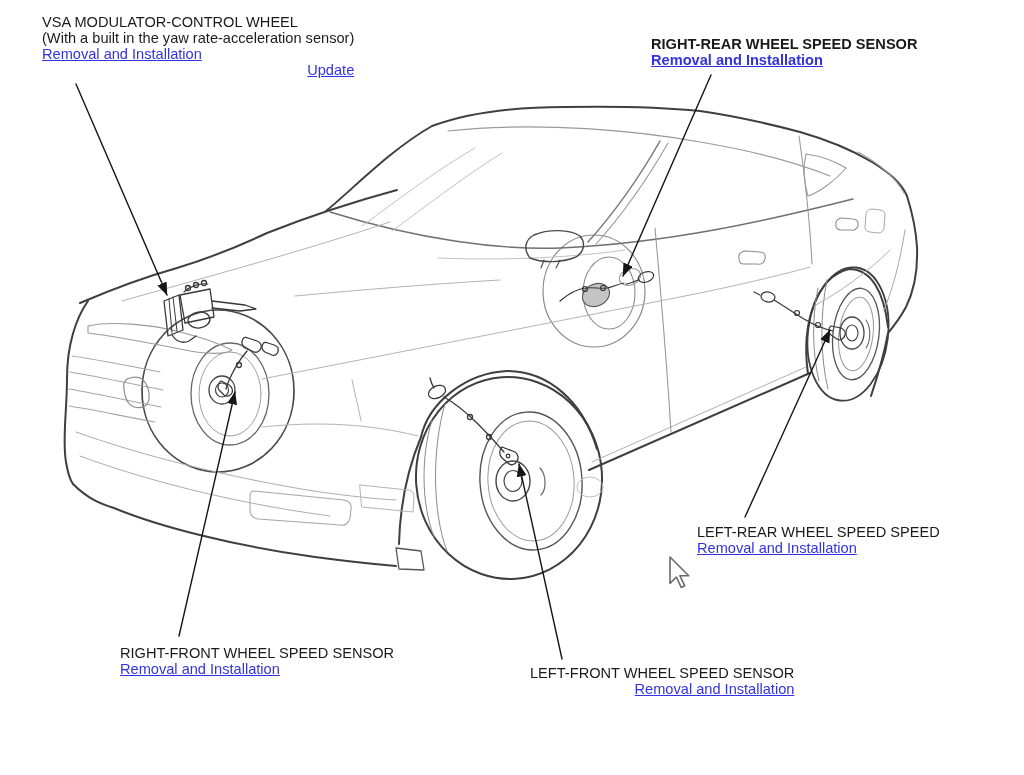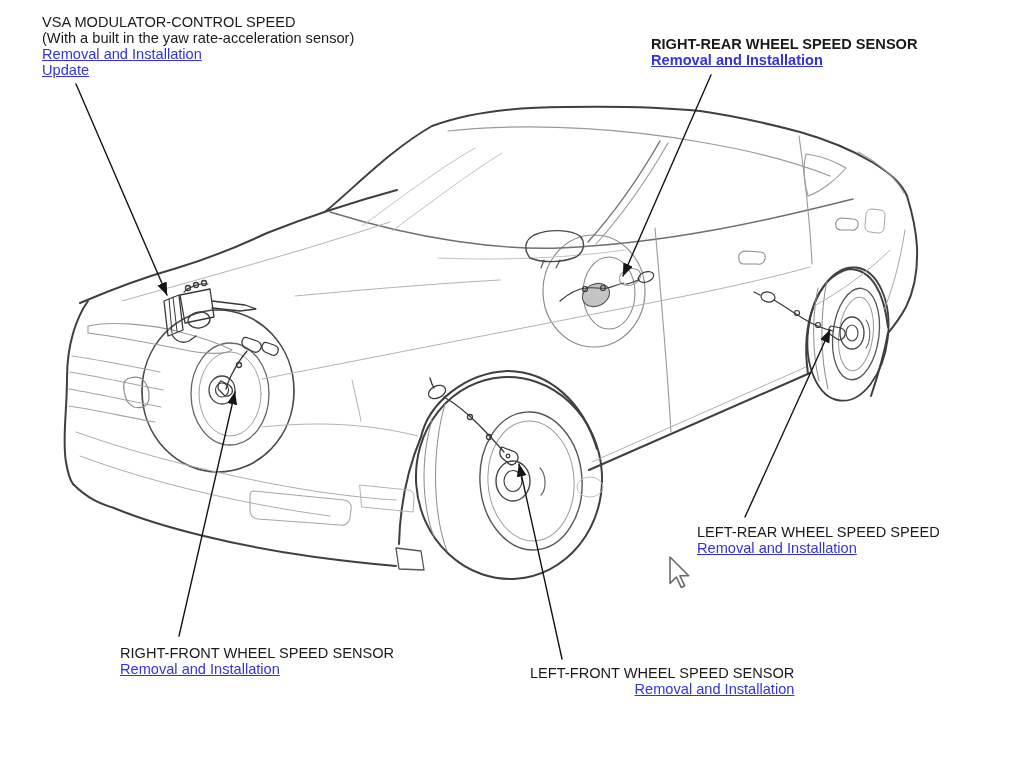--- a/index.html
+++ b/index.html
@@ -173,24 +173,24 @@
       <line x1="711" y1="75" x2="623" y2="276" marker-end="url(#arw)"></line>
       <line x1="179" y1="636" x2="235" y2="392" marker-end="url(#arw)"></line>
       <line x1="562" y1="659" x2="519" y2="464" marker-end="url(#arw)"></line>
       <line x1="745" y1="517" x2="830" y2="330" marker-end="url(#arw)"></line>
     </g>
 
     <path d="M 670,557 L 670,583.4 L 676.4,577 L 681.2,587.4 L 684.7,585.8 L 679.9,575.7 L 688.7,575.7 Z" fill="#fdfdfd" stroke="#6b6b6b" stroke-width="1.6"></path>
   </svg>
 
   <div class="callout" id="co-vsa">
-    <div class="t">VSA MODULATOR-CONTROL SPEED</div>
+    <div class="t">VSA MODULATOR-CONTROL WHEEL</div>
     <div class="t">(With a built in the yaw rate-acceleration sensor)</div>
     <a class="doc-link" style="color: rgb(50, 50, 224);">Removal and Installation</a>
-    <a class="doc-link" style="color: rgb(50, 50, 224);">Update</a>
+    <a class="doc-link" style="color: rgb(50, 50, 224); text-align: right;">Update</a>
   </div>
 
   <div class="callout" id="co-rr">
     <div class="t">RIGHT-REAR WHEEL SPEED SENSOR</div>
     <a class="doc-link" style="color: rgb(50, 50, 224);">Removal and Installation</a>
   </div>
 
   <div class="callout" id="co-rf">
     <div class="t">RIGHT-FRONT WHEEL SPEED SENSOR</div>
     <a class="doc-link" style="color: rgb(50, 50, 224);">Removal and Installation</a>

